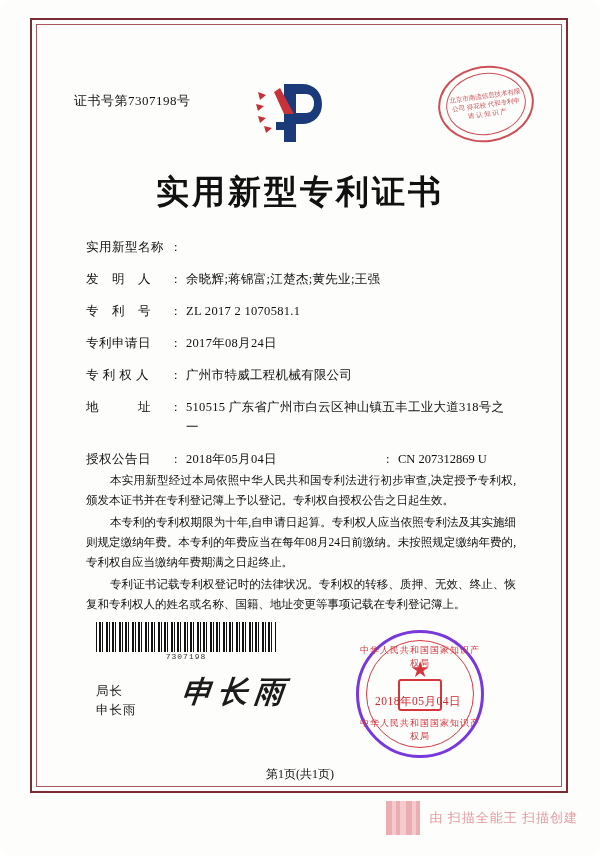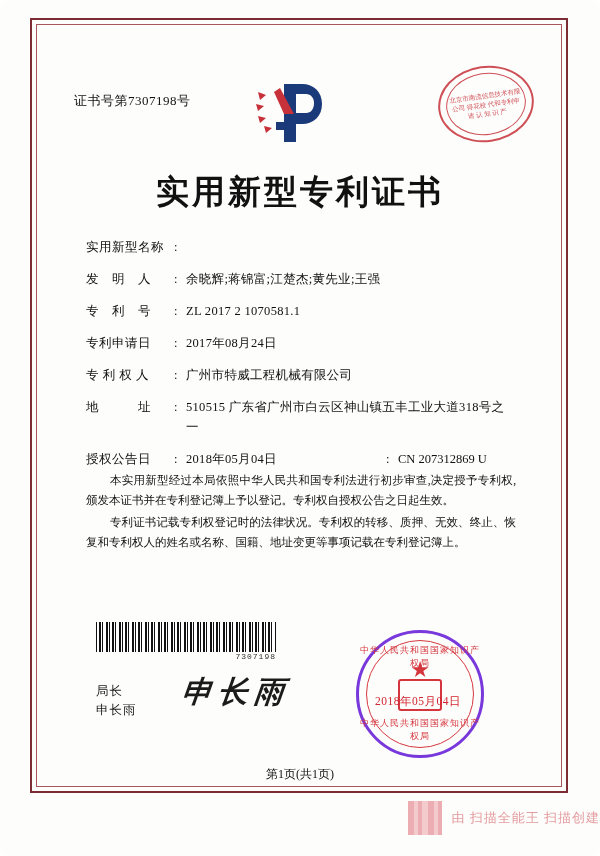--- a/index.html
+++ b/index.html
@@ -179,21 +179,21 @@
         #111 0px, #111 1px, #fff 1px, #fff 3px,
         #111 3px, #111 5px, #fff 5px, #fff 6px,
         #111 6px, #111 7px, #fff 7px, #fff 10px,
         #111 10px, #111 12px, #fff 12px, #fff 13px);
   }
   .barcode-num {
     position: absolute;
     left: 96px;
     top: 652px;
     width: 180px;
-    text-align: right;
+    text-align: center;
     font-size: 8px;
     letter-spacing: 1px;
     color: #333;
     font-family: "Liberation Mono", monospace;
   }
 
   
   .sig-label {
     position: absolute;
     left: 96px;
@@ -294,20 +294,21 @@
   
   .wm {
     position: absolute;
     left: 0;
     bottom: 18px;
     width: 600px;
     height: 40px;
     display: flex;
     align-items: center;
     justify-content: flex-end;
+    padding-right: 22px;
     box-sizing: border-box;
     color: #e08a90;
   }
   .wm-qr {
     width: 34px;
     height: 34px;
     margin-right: 10px;
     background:
       linear-gradient(to right, #e9a0a5 0 6px, transparent 6px 10px, #e9a0a5 10px 14px, transparent 14px 20px, #e9a0a5 20px 26px, transparent 26px 30px, #e9a0a5 30px 34px),
       linear-gradient(to bottom, #f3c3c6 0 34px);
@@ -392,20 +393,21 @@
       <div class="field-colon">:</div>
       <div class="field-value">2018年05月04日</div>
       <div class="field-colon">:</div>
       <div class="field-value2">CN 207312869 U</div>
     </div>
 
   </div>
 
   <div class="paras">
     <div class="para">本实用新型经过本局依照中华人民共和国专利法进行初步审查,决定授予专利权,颁发本证书并在专利登记簿上予以登记。专利权自授权公告之日起生效。</div>
+    <div class="para">本专利的专利权期限为十年,自申请日起算。专利权人应当依照专利法及其实施细则规定缴纳年费。本专利的年费应当在每年08月24日前缴纳。未按照规定缴纳年费的,专利权自应当缴纳年费期满之日起终止。</div>
     <div class="para">专利证书记载专利权登记时的法律状况。专利权的转移、质押、无效、终止、恢复和专利权人的姓名或名称、国籍、地址变更等事项记载在专利登记簿上。</div>
   </div>
 
   <div class="barcode"></div>
   <div class="barcode-num">7307198</div>
 
   <div class="sig-label">
     <div>局长</div>
     <div>申长雨</div>
   </div>

